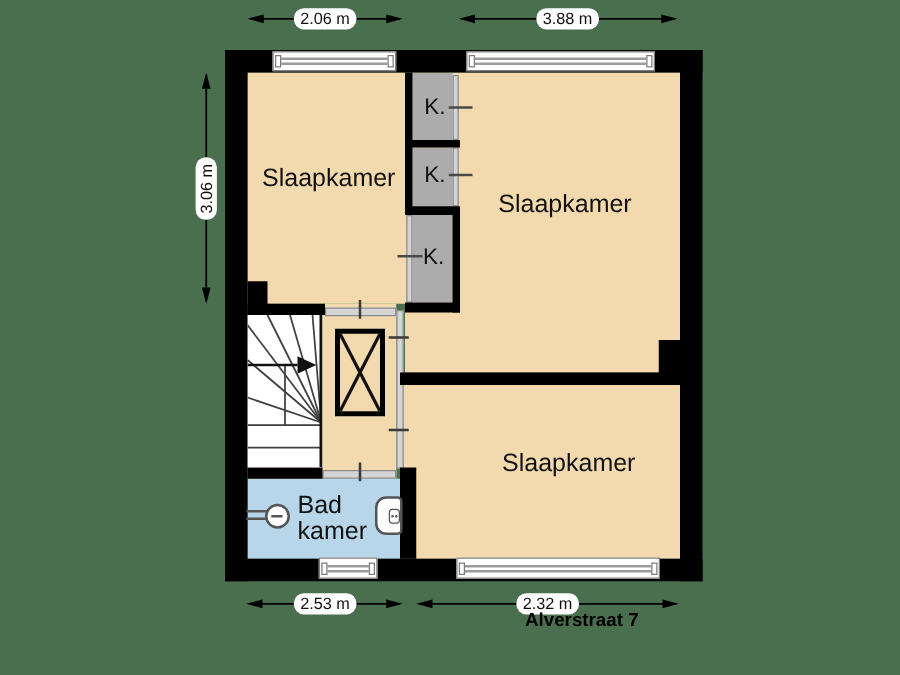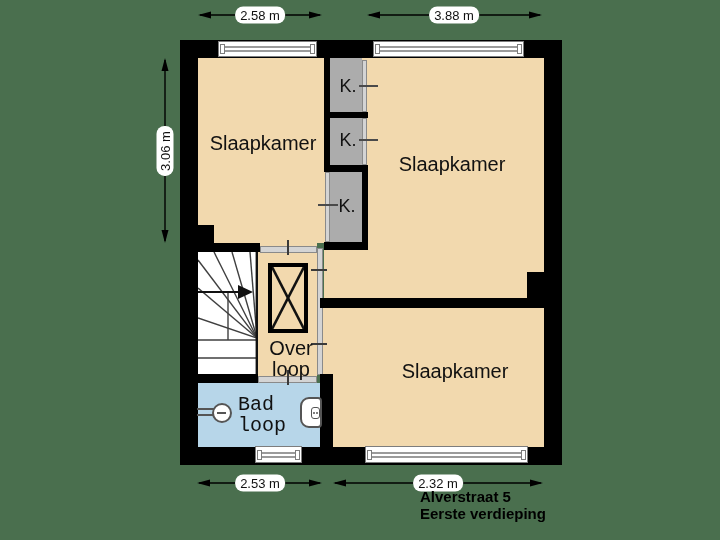--- a/index.html
+++ b/index.html
@@ -136,28 +136,24 @@
   <div class="abs" style="left:217px; top:412px; width:9px; height:2px; background:#555;"></div>
   <div class="toilet" style="left:300px; top:397px;"></div>
   <div class="abs" style="left:311px; top:407px; width:9px; height:12px; background:#fff; border:1px solid #555; border-radius:3px; box-sizing:border-box;"></div>
   <div class="abs" style="left:313px; top:412px; width:2px; height:2px; background:#555; border-radius:50%;"></div>
   <div class="abs" style="left:316px; top:412px; width:2px; height:2px; background:#555; border-radius:50%;"></div>
 
   <div class="rlabel" style="left:263px; top:143px;">Slaapkamer</div>
   <div class="rlabel" style="left:452px; top:164px;">Slaapkamer</div>
   <div class="rlabel" style="left:455px; top:371px;">Slaapkamer</div>
 
-  <div class="twoline" style="left:291px; top:338px; transform:translateX(-50%); text-align:center;">
-    <span style="display:block;">Over</span>
-    <span style="display:block;">loop</span>
-  </div>
 
-  <div class="twoline" style="left:238px; top:394px;font-family:Liberation Mono, monospace;">
+  <div class="twoline" style="left:238px; top:394px;">
     <span style="display:block;">Bad</span>
-    <span style="display:block;">loop</span>
+    <span style="display:block;">kamer</span>
   </div>
 
   <div class="rlabel klabel" style="left:348px; top:86px;">K.</div>
   <div class="rlabel klabel" style="left:348px; top:140px;">K.</div>
   <div class="rlabel klabel" style="left:347px; top:206px;">K.</div>
   <div class="leader" style="left:359px; top:85px; width:19px;"></div>
   <div class="leader" style="left:359px; top:139px; width:19px;"></div>
   <div class="leader" style="left:318px; top:204px; width:20px;"></div>
 
   <svg class="abs" style="left:197px; top:9px;" width="126" height="12" viewBox="0 0 126 12">
@@ -179,24 +175,23 @@
     <line x1="3" y1="6" x2="124" y2="6" stroke="#000" stroke-width="1.4"></line>
     <polygon points="1,6 14,2.5 14,9.5" fill="#000"></polygon>
     <polygon points="126,6 113,2.5 113,9.5" fill="#000"></polygon>
   </svg>
   <svg class="abs" style="left:332px; top:477px;" width="212" height="12" viewBox="0 0 212 12">
     <line x1="3" y1="6" x2="209" y2="6" stroke="#000" stroke-width="1.4"></line>
     <polygon points="1,6 14,2.5 14,9.5" fill="#000"></polygon>
     <polygon points="211,6 198,2.5 198,9.5" fill="#000"></polygon>
   </svg>
 
-  <div class="dimpill" style="left:260px; top:15px;">2.58 m</div>
+  <div class="dimpill" style="left:260px; top:15px;">2.06 m</div>
   <div class="dimpill" style="left:454px; top:15px;">3.88 m</div>
   <div class="dimpill vert" style="left:165px; top:151px;">3.06 m</div>
   <div class="dimpill" style="left:260px; top:483px;">2.53 m</div>
   <div class="dimpill" style="left:438px; top:483px;">2.32 m</div>
 
   <div class="title">
-    <span style="display:block;">Alverstraat 5</span>
-    <span style="display:block;">Eerste verdieping</span>
+    <span style="display:block;">Alverstraat 7</span>
   </div>
 
 </div>
 
 </body></html>

